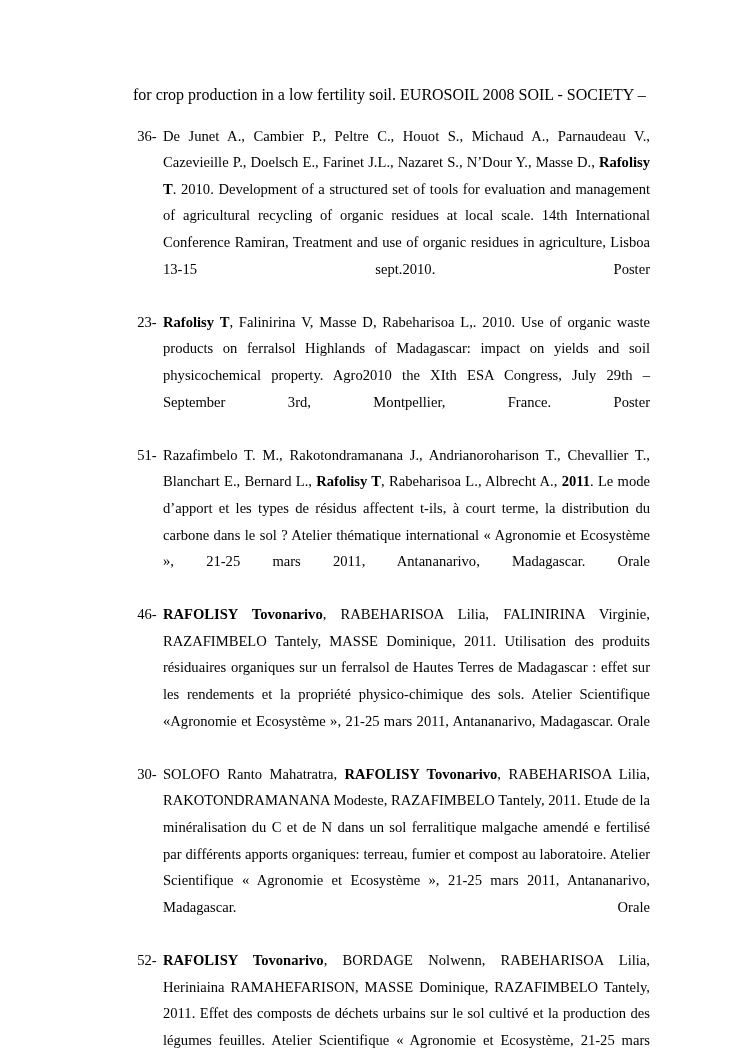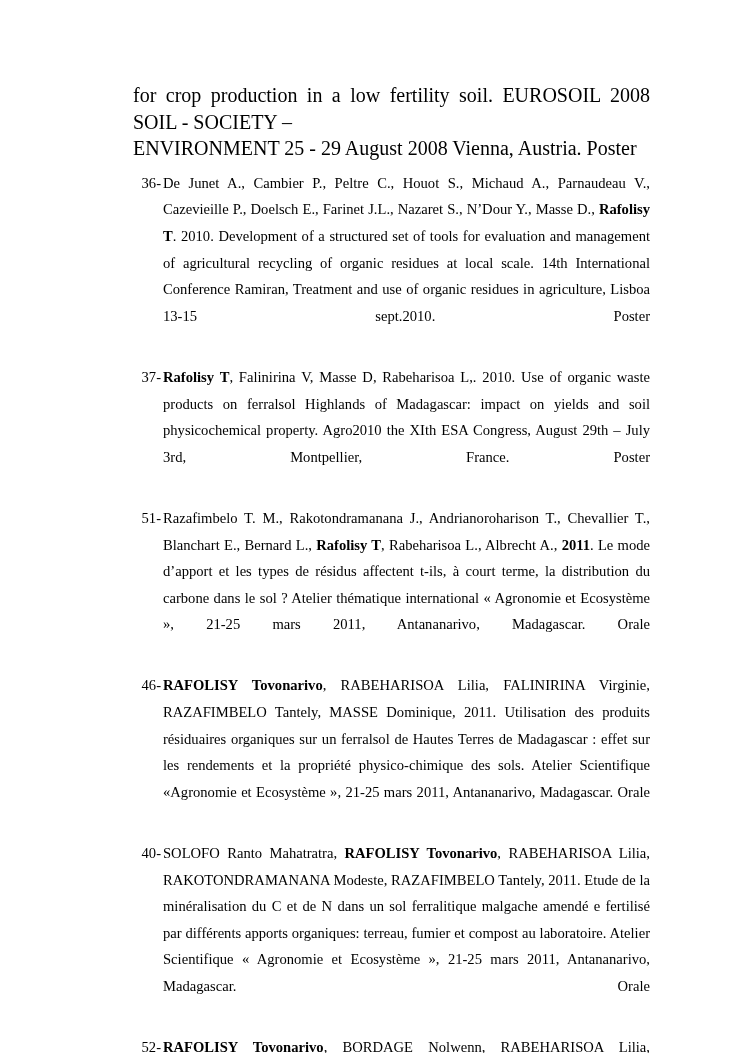--- a/index.html
+++ b/index.html
@@ -15,25 +15,25 @@
     position: relative;
   }
   .page {
     width: 745px;
     height: 1053px;
     box-sizing: border-box;
     padding: 82px 95px 40px 133px;
     position: relative;
   }
   .continuation {
-    font-size: 20px;
+    font-size: 16px;
     line-height: 26.6px;
     text-align: justify;
     text-justify: inter-word;
-    margin: 0 0 8px 0;
+    margin: 0 0 14px 0;
   }
   .continuation .ln {
     display: block;
   }
   ul.reflist {
     list-style: none;
     margin: 0;
     padding: 0;
   }
   ul.reflist li {
@@ -43,67 +43,65 @@
     line-height: 26.6px;
     text-align: justify;
     text-justify: inter-word;
     margin: 0;
   }
   ul.reflist li .num {
     position: absolute;
     left: 0;
     top: 0;
     width: 28px;
-    text-align: right;
+    text-align: center;
     font-size: 14.6px;
     line-height: 26.6px;
   }
   .ref-body {
     display: block;
-    margin-top: 8px;
   }
   b, .b {
     font-weight: bold;
   }
   
   .ref-body::after {
     content: "";
     display: inline-block;
     width: 100%;
   }
 </style>
 </head>
 <body>
 
 <div class="page">
 
   <div class="continuation">
     <span class="ln">for crop production in a low fertility soil. EUROSOIL 2008 SOIL - SOCIETY –</span>
-    <span class="ln">ENVIRONMENT 25 - 29 August 2008 Vienna, Austria. Poster</span>
   </div>
 
   <ul class="reflist" id="reflist">
       <li>
         <span class="num">36-</span>
         <span class="ref-body"><span>De Junet A., Cambier P., Peltre C., Houot S., Michaud A., Parnaudeau V., Cazevieille P., Doelsch E., Farinet J.L., Nazaret S., N’Dour Y., Masse D., </span><b>Rafolisy T</b><span>. 2010. Development of a structured set of tools for evaluation and management of agricultural recycling of organic residues at local scale. 14th International Conference Ramiran, Treatment and use of organic residues in agriculture, Lisboa 13-15 sept.2010. Poster</span></span>
       </li>
       <li>
-        <span class="num">37-</span>
-        <span class="ref-body"><b>Rafolisy T</b><span>, Falinirina V, Masse D, Rabeharisoa L,. 2010. Use of organic waste products on ferralsol Highlands of Madagascar: impact on yields and soil physicochemical property. Agro2010 the XIth ESA Congress, August 29th – July 3rd, Montpellier, France. Poster</span></span>
+        <span class="num">23-</span>
+        <span class="ref-body"><b>Rafolisy T</b><span>, Falinirina V, Masse D, Rabeharisoa L,. 2010. Use of organic waste products on ferralsol Highlands of Madagascar: impact on yields and soil physicochemical property. Agro2010 the XIth ESA Congress, July 29th – September 3rd, Montpellier, France. Poster</span></span>
       </li>
       <li>
         <span class="num">51-</span>
         <span class="ref-body"><span>Razafimbelo T. M., Rakotondramanana J., Andrianoroharison T., Chevallier T., Blanchart E., Bernard L., </span><b>Rafolisy T</b><span>, Rabeharisoa L., Albrecht A., </span><b>2011</b><span>. Le mode d’apport et les types de résidus affectent t-ils, à court terme, la distribution du carbone dans le sol ? Atelier thématique international « Agronomie et Ecosystème », 21-25 mars 2011, Antananarivo, Madagascar. Orale</span></span>
       </li>
       <li>
         <span class="num">46-</span>
         <span class="ref-body"><b>RAFOLISY Tovonarivo</b><span>, RABEHARISOA Lilia, FALINIRINA Virginie, RAZAFIMBELO Tantely, MASSE Dominique, 2011. Utilisation des produits résiduaires organiques sur un ferralsol de Hautes Terres de Madagascar : effet sur les rendements et la propriété physico-chimique des sols. Atelier Scientifique «Agronomie et Ecosystème », 21-25 mars 2011, Antananarivo, Madagascar. Orale</span></span>
       </li>
       <li>
-        <span class="num">40-</span>
+        <span class="num">30-</span>
         <span class="ref-body"><span>SOLOFO Ranto Mahatratra, </span><b>RAFOLISY Tovonarivo</b><span>, RABEHARISOA Lilia, RAKOTONDRAMANANA Modeste, RAZAFIMBELO Tantely, 2011. Etude de la minéralisation du C et de N dans un sol ferralitique malgache amendé e fertilisé par différents apports organiques: terreau, fumier et compost au laboratoire. Atelier Scientifique « Agronomie et Ecosystème », 21-25 mars 2011, Antananarivo, Madagascar. Orale</span></span>
       </li>
       <li>
         <span class="num">52-</span>
         <span class="ref-body"><b>RAFOLISY Tovonarivo</b><span>, BORDAGE Nolwenn, RABEHARISOA Lilia,  Heriniaina RAMAHEFARISON, MASSE Dominique, RAZAFIMBELO Tantely, 2011. Effet des composts de déchets urbains sur le sol cultivé et la production des légumes feuilles. Atelier Scientifique « Agronomie et Ecosystème, 21-25 mars 2011, Antananarivo, Madagascar. Orale</span></span>
       </li>
     </ul>
 
 </div>
 

